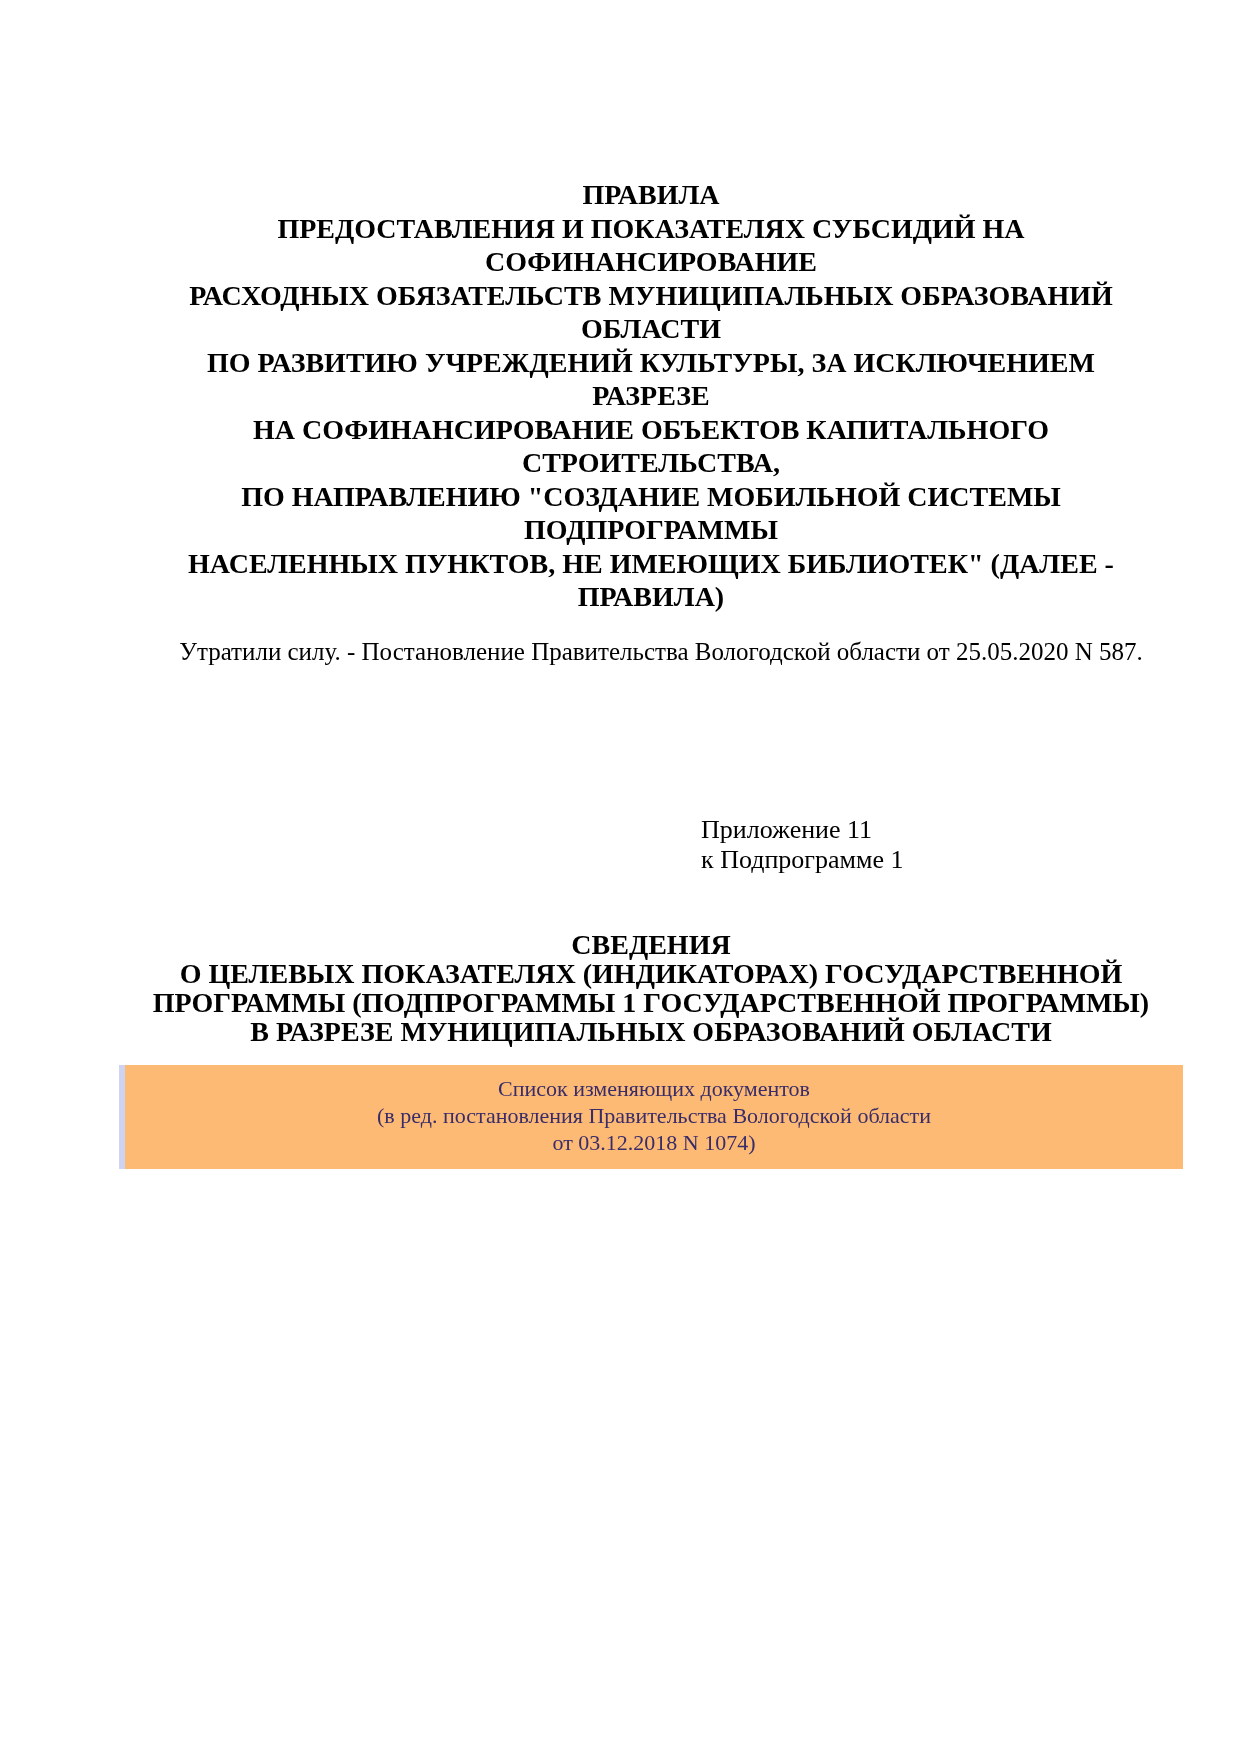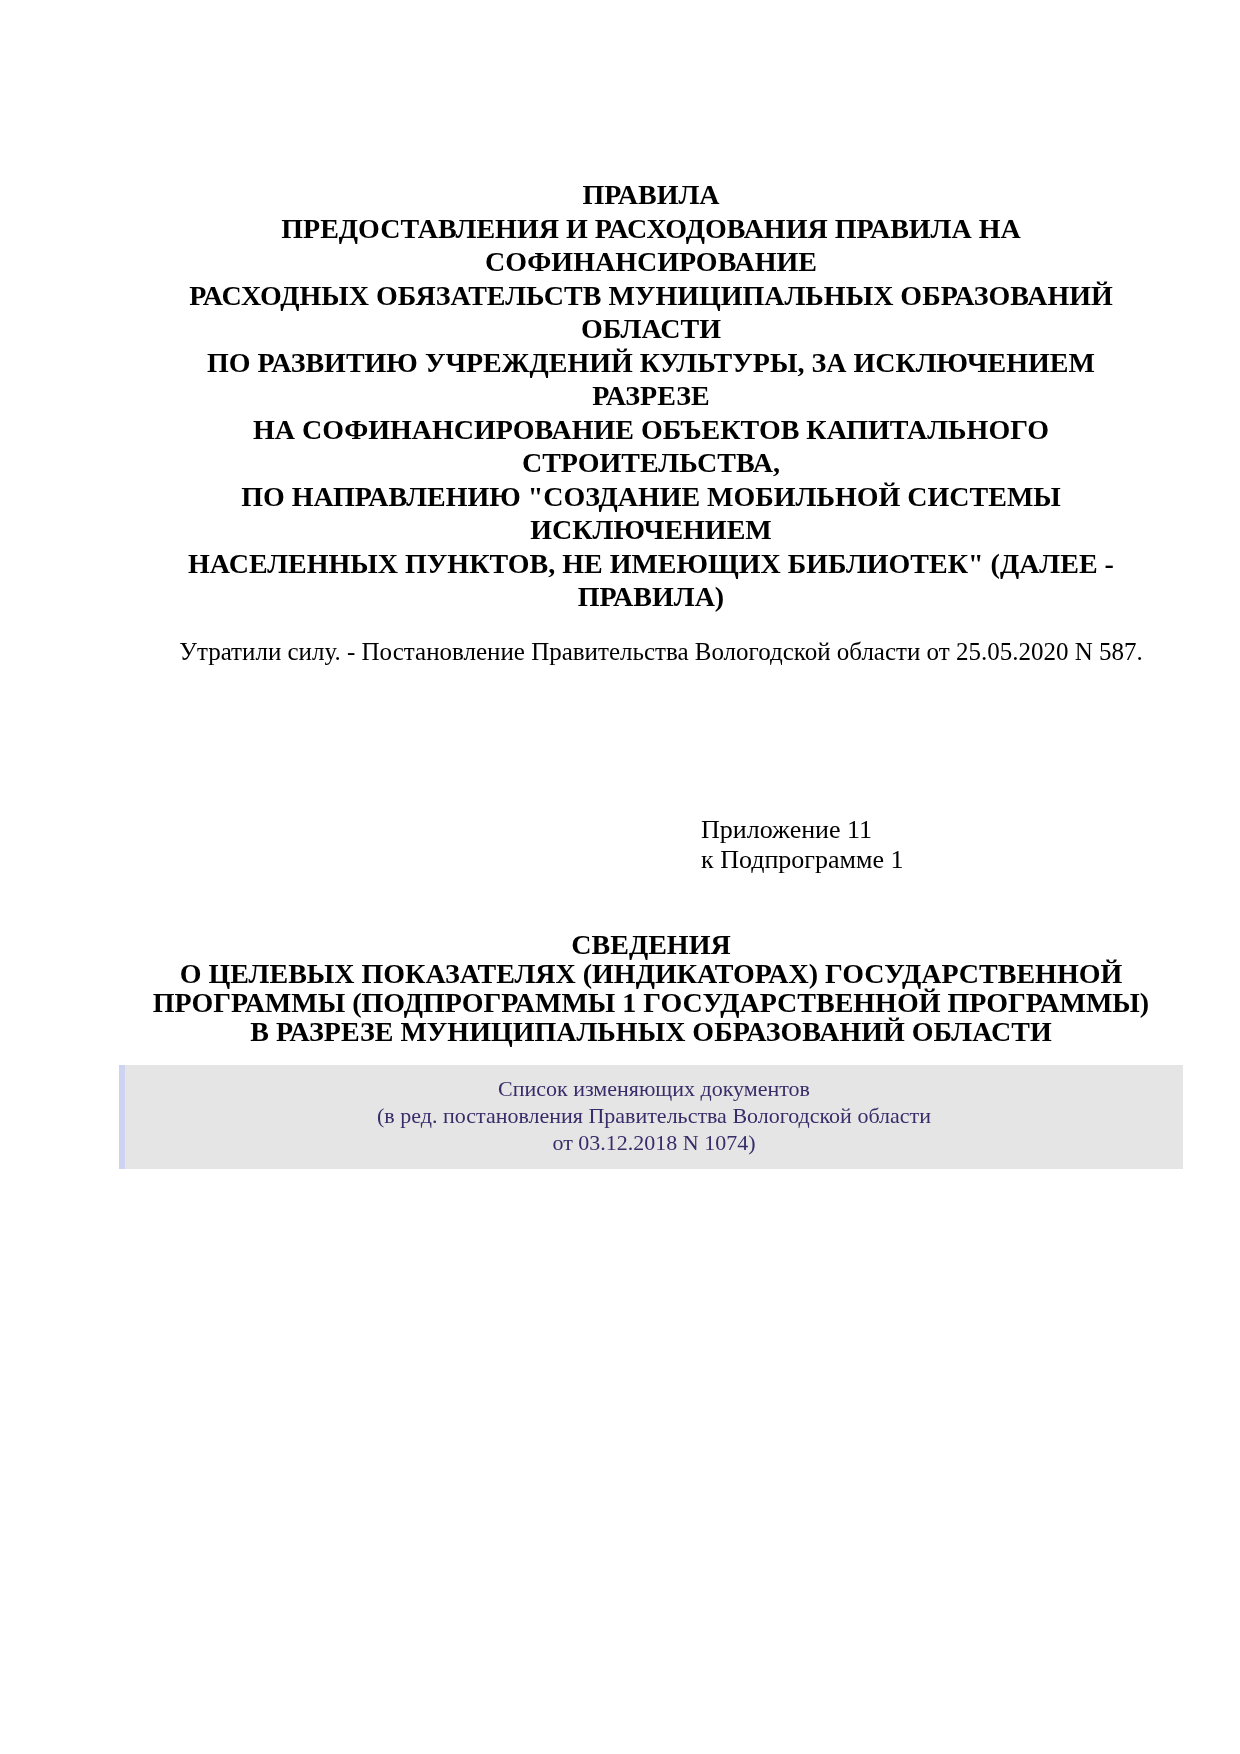--- a/index.html
+++ b/index.html
@@ -10,42 +10,42 @@
                  text-align: center; font-weight: bold; font-size: 28px; line-height: 33.5px; }
   .title-block div { white-space: nowrap; }
   .repeal-note { position: absolute; left: 138px; width: 1044px; top: 639px;
                  text-align: center; font-size: 25px; line-height: 26px; white-space: nowrap; }
   .appendix { position: absolute; left: 700px; width: 478px; top: 815px;
               text-align: left; font-size: 26px; line-height: 30px; }
   .section-title { position: absolute; left: 118px; width: 1064px; top: 910px;
                    text-align: center; font-weight: bold; font-size: 28px; line-height: 29px; margin-top: 20px; }
   .section-title div { white-space: nowrap; }
   .changes-box { position: absolute; left: 118px; top: 1065px; width: 1064px; height: 104px;
-                 background: #e5e5e5; border-left: 6px solid #ced3f1; box-sizing: border-box;
+                 background: #fdba74; border-left: 6px solid #ced3f1; box-sizing: border-box;
                  text-align: center; color: #392c69; font-size: 22px; line-height: 27px;
                  padding-top: 10px; }
   .changes-box div { white-space: nowrap; }
 </style>
 </head>
 <body>
 
 <div class="page">
 
   <div class="title-block">
     <div>ПРАВИЛА</div>
-    <div>ПРЕДОСТАВЛЕНИЯ И РАСХОДОВАНИЯ ПРАВИЛА НА</div>
+    <div>ПРЕДОСТАВЛЕНИЯ И ПОКАЗАТЕЛЯХ СУБСИДИЙ НА</div>
     <div>СОФИНАНСИРОВАНИЕ</div>
     <div>РАСХОДНЫХ ОБЯЗАТЕЛЬСТВ МУНИЦИПАЛЬНЫХ ОБРАЗОВАНИЙ</div>
     <div>ОБЛАСТИ</div>
     <div>ПО РАЗВИТИЮ УЧРЕЖДЕНИЙ КУЛЬТУРЫ, ЗА ИСКЛЮЧЕНИЕМ</div>
     <div>РАЗРЕЗЕ</div>
     <div>НА СОФИНАНСИРОВАНИЕ ОБЪЕКТОВ КАПИТАЛЬНОГО</div>
     <div>СТРОИТЕЛЬСТВА,</div>
     <div>ПО НАПРАВЛЕНИЮ "СОЗДАНИЕ МОБИЛЬНОЙ СИСТЕМЫ</div>
-    <div>ИСКЛЮЧЕНИЕМ</div>
+    <div>ПОДПРОГРАММЫ</div>
     <div>НАСЕЛЕННЫХ ПУНКТОВ, НЕ ИМЕЮЩИХ БИБЛИОТЕК" (ДАЛЕЕ -</div>
     <div>ПРАВИЛА)</div>
   </div>
 
   <div class="repeal-note">Утратили силу. - Постановление Правительства Вологодской области от 25.05.2020 N 587.</div>
 
   <div class="appendix">
     <div>Приложение 11</div>
     <div>к Подпрограмме 1</div>
   </div>

